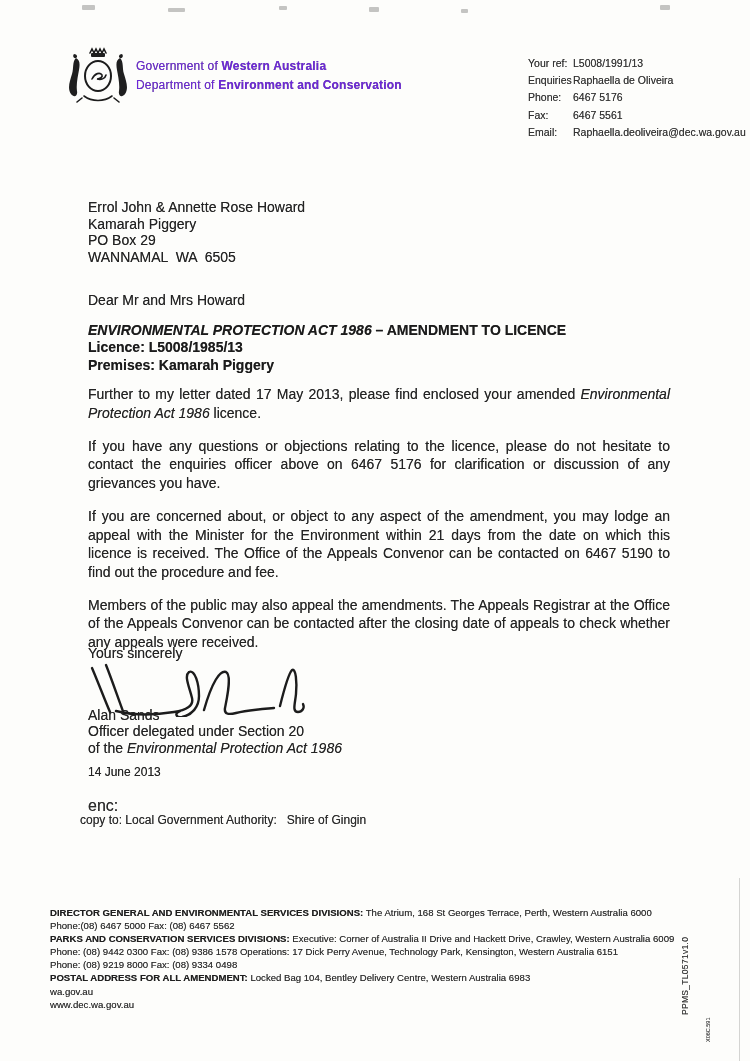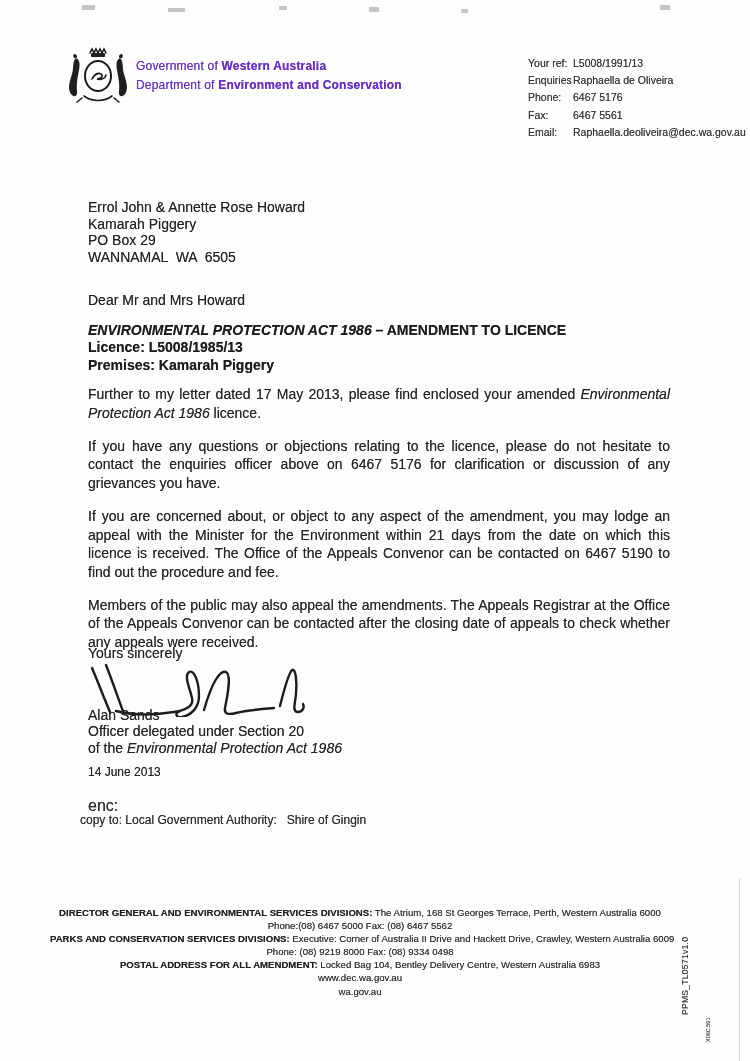--- a/index.html
+++ b/index.html
@@ -32,21 +32,21 @@
   .body-text p{margin:0 0 14.5px 0;}
   .body-text i{font-style:italic;}
   .valediction{position:absolute;left:88px;top:645px;font-size:14px;color:#232323;}
   .signature{position:absolute;left:86px;top:662px;}
   .signatory{position:absolute;left:88px;top:707px;font-size:14px;line-height:16.4px;color:#232323;}
   .signatory i{font-style:italic;}
   .date-line{position:absolute;left:88px;top:765px;font-size:12px;color:#232323;}
   .enc-line{position:absolute;left:88px;top:797px;font-size:16px;color:#2b2b2b;}
   .copyto-line{position:absolute;left:80px;top:813px;font-size:12px;color:#2b2b2b;white-space:pre-wrap;}
   
-  .footer{position:absolute;left:50px;right:80px;top:906px;font-size:9.6px;line-height:13.1px;color:#2e2e2e;text-align:center;}
+  .footer{position:absolute;left:50px;right:80px;top:906px;font-size:9.6px;line-height:13.1px;color:#2e2e2e;text-align:left;}
   .footer b{font-weight:bold;color:#1f1f1f;}
   .footer .fl{white-space:nowrap;}
   
   .vcode{position:absolute;writing-mode:vertical-rl;transform:rotate(180deg);color:#3a3a3a;}
   .vcode.form{left:680px;top:903px;height:112px;font-size:8.5px;letter-spacing:.3px;}
   .vcode.doc{left:705px;top:996px;height:46px;font-size:5.5px;color:#555;}
   .edge-line{position:absolute;left:739px;top:878px;width:1px;height:183px;background:rgba(0,0,0,.16);}
 </style>
 </head>
 <body>
@@ -146,23 +146,24 @@
   </div>
 
   <div class="date-line">14 June 2013</div>
   <div class="enc-line">enc:</div>
   <div class="copyto-line">copy to: Local Government Authority:   Shire of Gingin</div>
 
   <div class="footer">
     <div class="fl"><b>DIRECTOR GENERAL AND ENVIRONMENTAL SERVICES DIVISIONS:</b><span> The Atrium, 168 St Georges Terrace, Perth, Western Australia 6000</span></div>
     <div class="fl"><b></b><span>Phone:(08) 6467 5000 Fax: (08) 6467 5562</span></div>
     <div class="fl"><b>PARKS AND CONSERVATION SERVICES DIVISIONS:</b><span> Executive: Corner of Australia II Drive and Hackett Drive, Crawley, Western Australia 6009</span></div>
+    <div class="fl"><b></b><span>Phone: (08) 9442 0300 Fax: (08) 9386 1578 Operations: 17 Dick Perry Avenue, Technology Park, Kensington, Western Australia 6151</span></div>
     <div class="fl"><b></b><span>Phone: (08) 9219 8000 Fax: (08) 9334 0498</span></div>
     <div class="fl"><b>POSTAL ADDRESS FOR ALL AMENDMENT:</b><span> Locked Bag 104, Bentley Delivery Centre, Western Australia 6983</span></div>
+    <div class="fl"><b></b><span>wa.gov.au</span></div>
     <div class="fl"><b></b><span>www.dec.wa.gov.au</span></div>
-    <div class="fl"><b></b><span>wa.gov.au</span></div>
   </div>
 
   <div class="vcode form">PPMS_TL0571v1.0</div>
   <div class="vcode doc">X06C.591</div>
   <div class="edge-line"></div>
 
 </div>
 
 </body></html>

